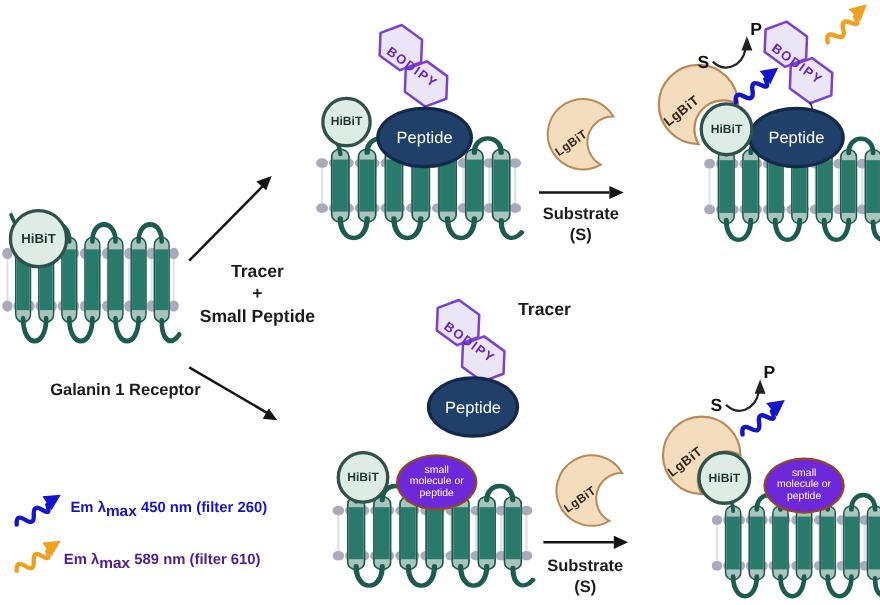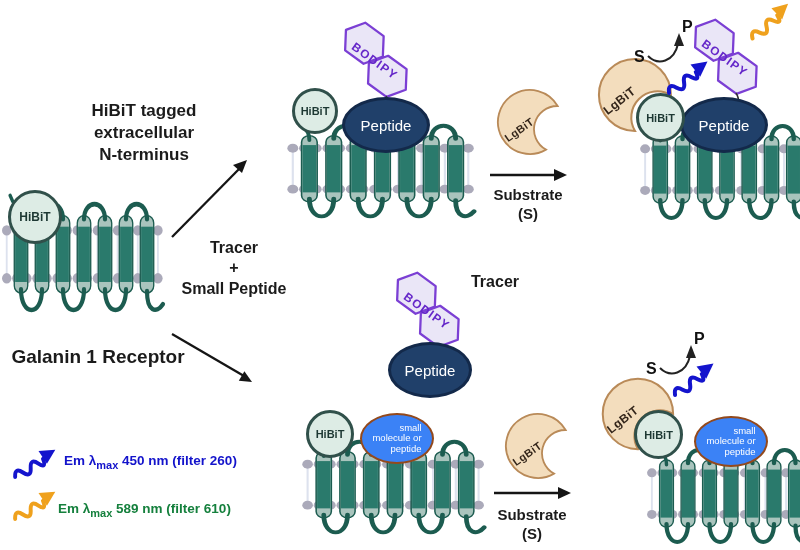--- a/index.html
+++ b/index.html
@@ -20,36 +20,36 @@
   
   .bodipy-poly{fill:#eae6f7;stroke:#7b3fd4;stroke-width:2.4;stroke-linejoin:round;}
   .bodipy-txt{font-family:"Liberation Sans",sans-serif;font-weight:700;font-size:12.5px;fill:#6527c9;letter-spacing:1.5px;}
   .connector{fill:none;stroke:#333;stroke-width:1.6;}
   
   .hibit{position:absolute;border-radius:50%;background:#ddece5;border:3px solid #30504a;
          display:flex;align-items:center;justify-content:center;font-weight:700;color:#1d3833;z-index:6;}
   .ellipse{position:absolute;border-radius:50%;display:flex;align-items:center;justify-content:center;
            color:#fff;font-weight:400;text-align:center;z-index:5;}
   .peptide{background:#20406a;border:3px solid #13294a;font-size:15px;}
-  .smallmol{background:#3b82f6;border:2.5px solid #93491c;font-size:9.5px;line-height:1.12;text-align:right;}
+  .smallmol{background:#6d28d9;border:2.5px solid #93491c;font-size:9.5px;line-height:1.12;}
   
   .arrow-line{stroke:#151515;stroke-width:2.3;}
   .arrow-head{fill:#151515;}
   .squig-path{fill:none;stroke:currentColor;stroke-width:4.4;stroke-linecap:round;}
   .squig-head{fill:currentColor;}
   .sp-path{fill:none;stroke:#222;stroke-width:2;}
   .sp-head{fill:#222;}
   .sp-txt{font-family:"Liberation Sans",sans-serif;font-weight:700;font-size:16px;fill:#111;}
   .rot-30{transform:rotate(-30deg);}
   .rot-35{transform:rotate(-35deg);}
   .rot-40{transform:rotate(-40deg);}
   .legend-line{position:absolute;font-weight:700;font-size:13.5px;}
-  .legend-line sub{font-size:11px;}
+  .legend-line sub{font-size:14px;}
   .lg-blue{color:#1313cb;}
-  .lg-orange{color:#15803d;}
+  .lg-orange{color:#4c1d95;}
   svg.abs{overflow:visible;}
 </style>
 </head>
 <body>
 
 <div class="canvas">
 
   <svg width="0" height="0" style="position:absolute" aria-hidden="true">
     <defs>
       <g id="receptor">
@@ -137,34 +137,29 @@
         <polygon class="bodipy-poly" points="0,18 12,0 36,0 48,18 36,36 12,36"></polygon>
         <polygon class="bodipy-poly" points="40,32 52,14 76,14 88,32 76,50 52,50"></polygon>
       </g>
       <g id="squig">
         <path class="squig-path" d="M3,15 Q8,5 13,15 T23,15 T33,15 T40,13"></path>
         <polygon class="squig-head" points="40,3 57,11 41,20"></polygon>
       </g>
     </defs>
   </svg>
 
-  <div class="abs txt" style="left:68px;top:100px;width:152px;font-size:17px;">
-    <div>HiBiT tagged</div>
-    <div>extracellular</div>
-    <div>N-terminus</div>
-  </div>
 
   <svg class="abs" style="left:0px;top:188px;" width="168" height="152" viewBox="0 0 200 165" preserveAspectRatio="none">
     <use href="#receptor"></use>
   </svg>
   <div class="hibit" style="left:8px;top:190px;width:48px;height:48px;font-size:12px;">
     <span>HiBiT</span>
   </div>
 
-  <div class="abs txt" style="left:8px;top:345px;width:180px;font-size:19px;">
+  <div class="abs txt" style="left:24px;top:345px;width:180px;font-size:15px;">
     <div>Galanin 1 Receptor</div>
   </div>
 
   <svg class="abs rot-30" style="left:8px;top:452px;color:#1414cd;" width="52" height="22" viewBox="0 0 58 24">
       <use href="#squig"></use>
     </svg>
   <div class="legend-line lg-blue" style="left:64px;top:453px;">
     <span>Em λ</span><sub>max</sub>
     <span>450 nm  (filter 260)</span>
   </div>

